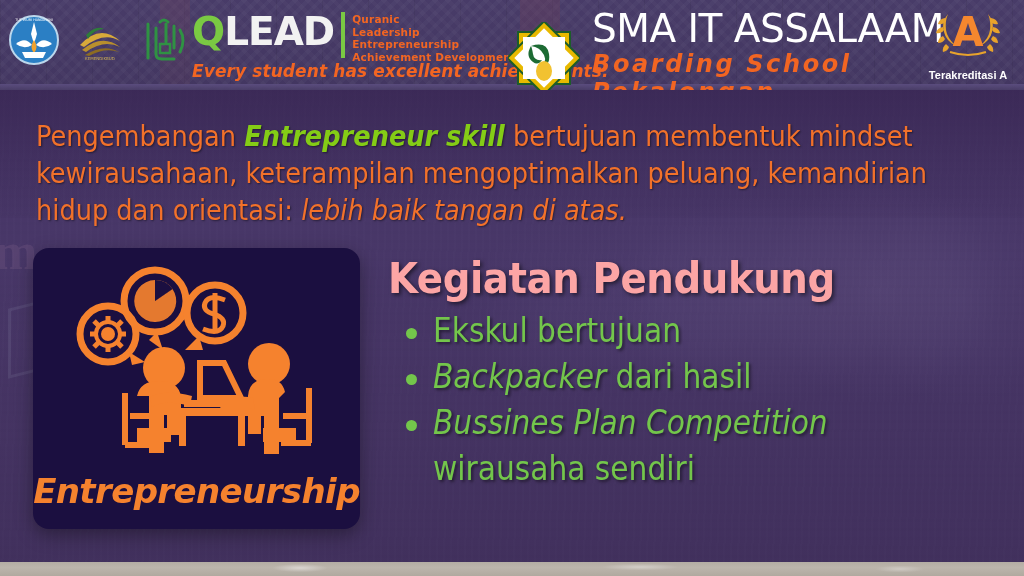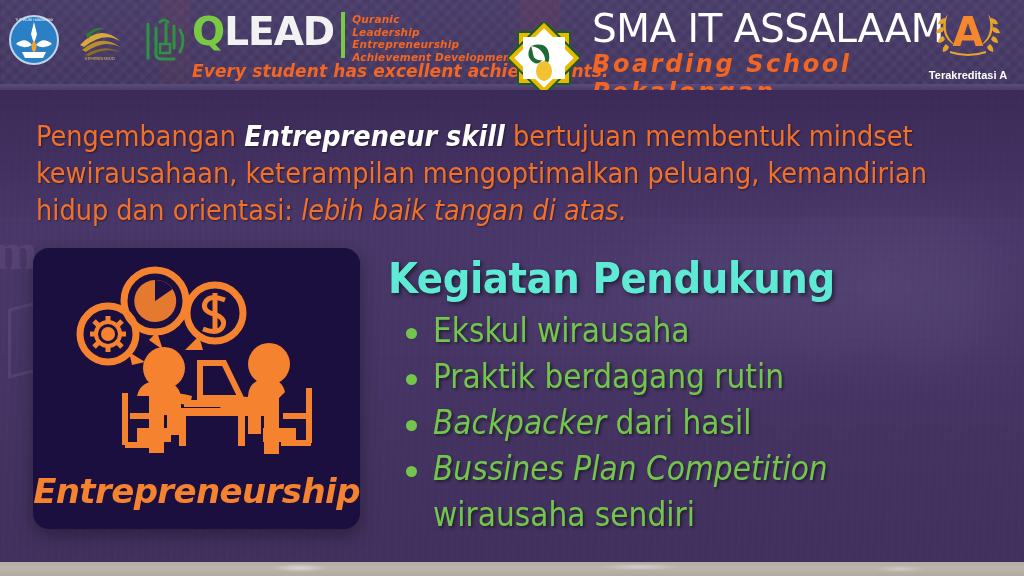--- a/index.html
+++ b/index.html
@@ -105,21 +105,21 @@
   .qlead-row { display:flex; align-items:flex-start; gap:0; }
   .qlead-word {
     font-family:"DejaVu Sans", sans-serif;
     font-size:39px; font-weight:700; line-height:48px;
     letter-spacing:-1px;
   }
   .qlead-q { color:#7ac943; }
   .qlead-lead { color:#f2f2f2; }
   .qlead-divider { width:4px; height:46px; background:#7ac943; margin:4px 7px 0 7px; }
   .qlead-sub {
-    color:#f26522; font-size:10.5px; font-weight:700; font-style:italic;
+    color:#f26522; font-size:10.5px; font-weight:700; 
     line-height:12.6px; padding-top:5px; letter-spacing:.2px;
     font-family:"DejaVu Sans", sans-serif;
   }
   .qlead-tag {
     color:#f26522; font-size:17px; font-style:italic; font-weight:700;
     margin-top:-2px; letter-spacing:.1px;
     font-family:"DejaVu Sans", sans-serif;
   }
 
   .school { position:absolute; left:508px; top:9px; display:flex; align-items:center; gap:12px; z-index:5;}
@@ -144,41 +144,41 @@
   .accred-t2 { color:#c9c2d6; font-size:8px; font-style:italic; margin-top:11px;text-align:right; }
 
   
   .intro {
     position:absolute; left:36px; top:118px; width:905px;
     color:#f2712a;
     font-size:28.5px; line-height:37px;
     font-family:"DejaVu Sans Condensed", "Liberation Sans", sans-serif;
     text-shadow: 1px 1px 2px rgba(0,0,0,.45);
   }
-  .intro b { color:#ffffff; font-style:italic; font-weight:700; }
+  .intro b { color:#84cc16; font-style:italic; font-weight:700; }
   .intro i { font-style:italic;margin-top:19px; }
 
   
   .card {
     position:absolute; left:33px; top:248px; width:327px; height:281px;
     background:#1b0f40; border-radius:16px;
     box-shadow: 0 6px 18px rgba(0,0,0,.35);
     overflow:hidden;
   }
   .card-illus { position:absolute; left:0; top:8px; width:327px; height:210px; }
   .card-label {
     position:absolute; left:0; right:0; bottom:18px; text-align:center;
     color:#f5822e; font-size:34px; font-weight:700; font-style:italic;
     letter-spacing:-.6px; font-family:"DejaVu Sans", sans-serif;
   }
 
   
   .right { position:absolute; left:388px; top:252px; width:620px; }
   .section-title {
-    color:#5eead4; font-size:43px; font-weight:700; line-height:52px;
+    color:#fca5a5; font-size:43px; font-weight:700; line-height:52px;
     letter-spacing:-.4px;
     font-family:"DejaVu Sans Condensed", "Liberation Sans", sans-serif;
     text-shadow: 2px 2px 4px rgba(0,0,0,.55);
   }
   ul.activities { list-style:none; margin-top:4px; }
   ul.activities li {
     position:relative;
     color:#73c64b; font-size:33px; line-height:46px;
     padding-left:45px;
     font-family:"DejaVu Sans Condensed", "Liberation Sans", sans-serif;
@@ -391,25 +391,21 @@
       </svg>
     </div>
     <div class="card-label">Entrepreneurship</div>
   </div>
 
   <div class="right">
     <div class="section-title">Kegiatan Pendukung</div>
     <ul class="activities">
       <li>
         <span class="dot"></span>
-        <span>Ekskul wirausaha</span>
-      </li>
-      <li>
-        <span class="dot"></span>
-        <span>Praktik berdagang rutin</span>
+        <span>Ekskul bertujuan</span>
       </li>
       <li>
         <span class="dot"></span>
         <i>Backpacker</i><span> dari hasil</span>
       </li>
       <li>
         <span class="dot"></span>
         <i>Bussines Plan Competition</i>
       </li>
       <li class="cont">

